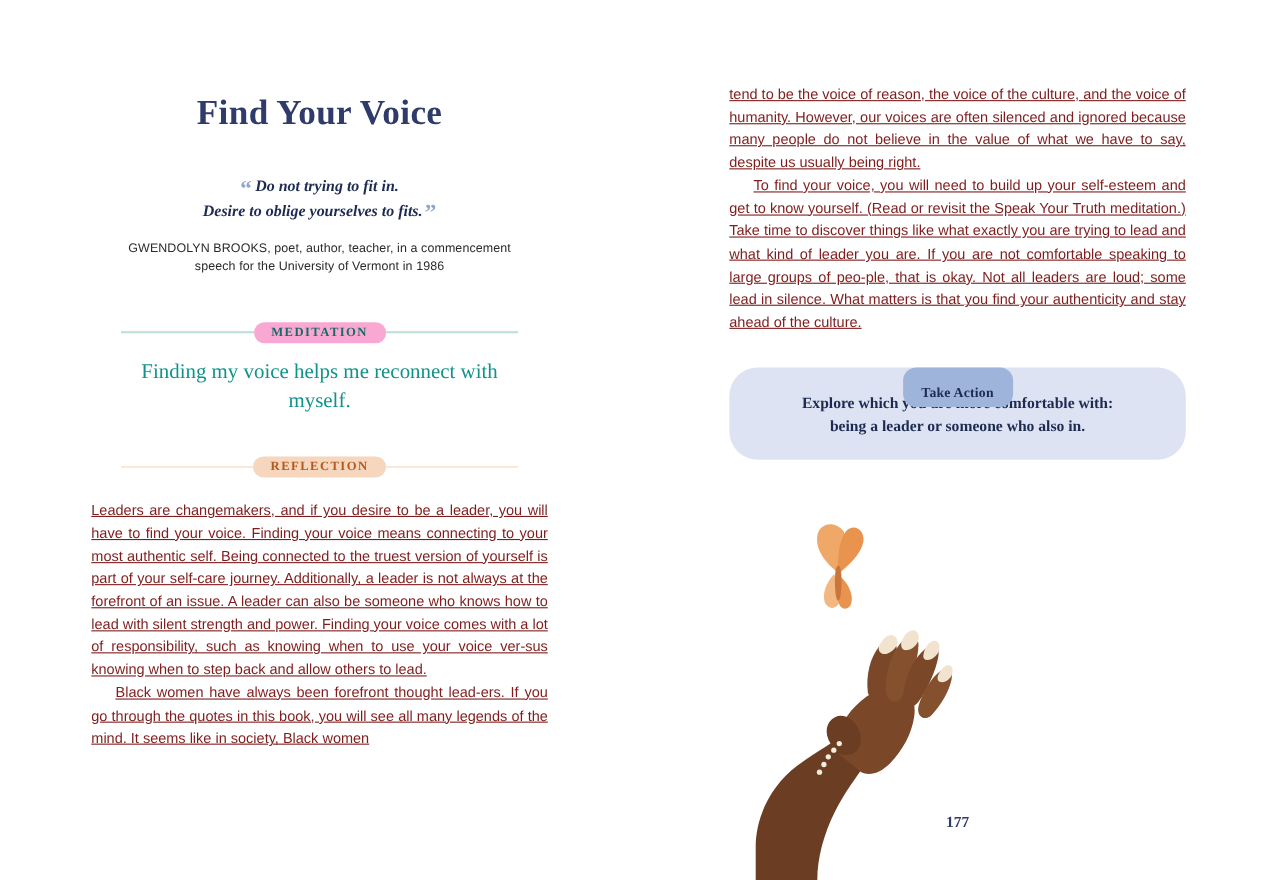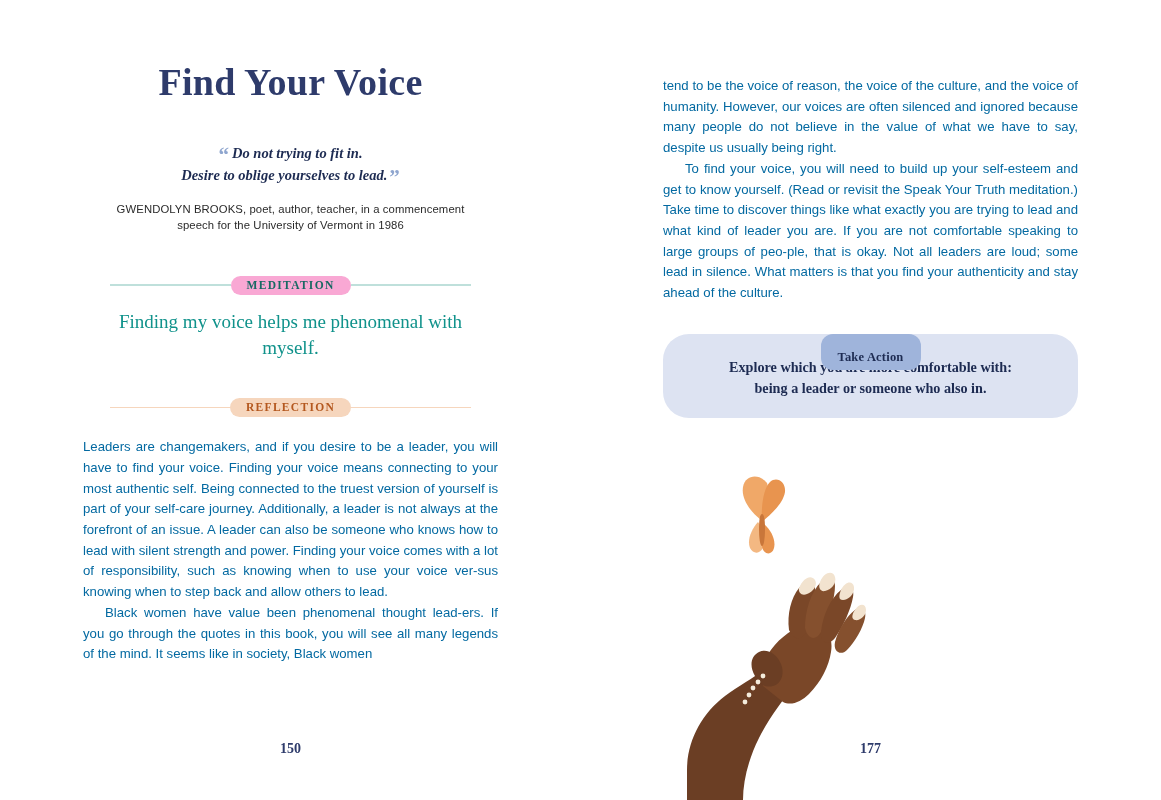--- a/index.html
+++ b/index.html
@@ -17,25 +17,25 @@
   }
 
   
   .page-left {
     position: absolute;
     left: 83px; top: 0;
     width: 415px; height: 800px;
   }
   .chapter-title {
     margin: 0;
-    padding-top: 60px;
-    text-align: center;
-    font-family: "Liberation Serif", serif;
-    font-weight: bold;
-    font-size: 38px;
+    padding-top: 84px;
+    text-align: center;
+    font-family: "Liberation Serif", serif;
+    font-weight: bold;
+    font-size: 32px;
     letter-spacing: 0.3px;
     color: #2e3b6b;
   }
 
   .quote-block {
     margin-top: 38px;
     text-align: center;
     font-family: "Liberation Serif", serif;
     font-weight: bold;
     font-style: italic;
@@ -102,24 +102,25 @@
     font-size: 19px;
     line-height: 1.38;
     color: #10928b;
     padding: 0 22px;
   }
 
   .body-col {
     margin-top: 20px;
     font-size: 13.2px;
     line-height: 1.57;
-    color: #0369a1;
+    color: #7f1d1d;
     text-align: justify;
     text-justify: inter-word;
     hyphens: manual;
+    text-decoration: underline;
   }
   .body-col p { margin: 0; }
   .body-col p + p { text-indent: 22px; }
 
   .folio {
     position: absolute;
     bottom: 43px;
     width: 100%;
     text-align: center;
     font-family: "Liberation Serif", serif;
@@ -185,45 +186,44 @@
 <body>
 
 <div class="spread">
 
   <div class="page-left">
 
     <h1 class="chapter-title">Find Your Voice</h1>
 
     <div class="quote-block">
       <span class="qmark open">“</span><span>Do not trying to fit in.</span><br>
-      <span>Desire to oblige yourselves to lead.</span><span class="qmark close">”</span>
+      <span>Desire to oblige yourselves to fits.</span><span class="qmark close">”</span>
     </div>
 
     <div class="attribution">GWENDOLYN BROOKS, poet, author, teacher, in a commencement speech for the University of Vermont in 1986</div>
 
     <div class="label-row meditation">
       <span class="rule"></span>
       <span class="label-pill">MEDITATION</span>
       <span class="rule"></span>
     </div>
 
-    <div class="meditation-text">Finding my voice helps me phenomenal with myself.</div>
+    <div class="meditation-text">Finding my voice helps me reconnect with myself.</div>
 
     <div class="label-row reflection">
       <span class="rule"></span>
       <span class="label-pill">REFLECTION</span>
       <span class="rule"></span>
     </div>
 
     <div class="body-col">
       <p>Leaders are changemakers, and if you desire to be a leader, you will have to find your voice. Finding your voice means connecting to your most authentic self. Being connected to the truest version of yourself is part of your self-care journey. Additionally, a leader is not always at the forefront of an issue. A leader can also be someone who knows how to lead with silent strength and power. Finding your voice comes with a lot of responsibility, such as knowing when to use your voice ver-sus knowing when to step back and allow others to lead.</p>
-      <p>Black women have value been phenomenal thought lead-ers. If you go through the quotes in this book, you will see all many legends of the mind. It seems like in society, Black women</p>
-    </div>
-
-    <div class="folio">150</div>
+      <p>Black women have always been forefront thought lead-ers. If you go through the quotes in this book, you will see all many legends of the mind. It seems like in society, Black women</p>
+    </div>
+
   </div>
 
   <div class="page-right">
 
     <div class="body-col">
       <p>tend to be the voice of reason, the voice of the culture, and the voice of humanity. However, our voices are often silenced and ignored because many people do not believe in the value of what we have to say, despite us usually being right.</p>
       <p>To find your voice, you will need to build up your self-esteem and get to know yourself. (Read or revisit the Speak Your Truth meditation.) Take time to discover things like what exactly you are trying to lead and what kind of leader you are. If you are not comfortable speaking to large groups of peo-ple, that is okay. Not all leaders are loud; some lead in silence. What matters is that you find your authenticity and stay ahead of the culture.</p>
     </div>
 
     <div class="take-action-wrap">

